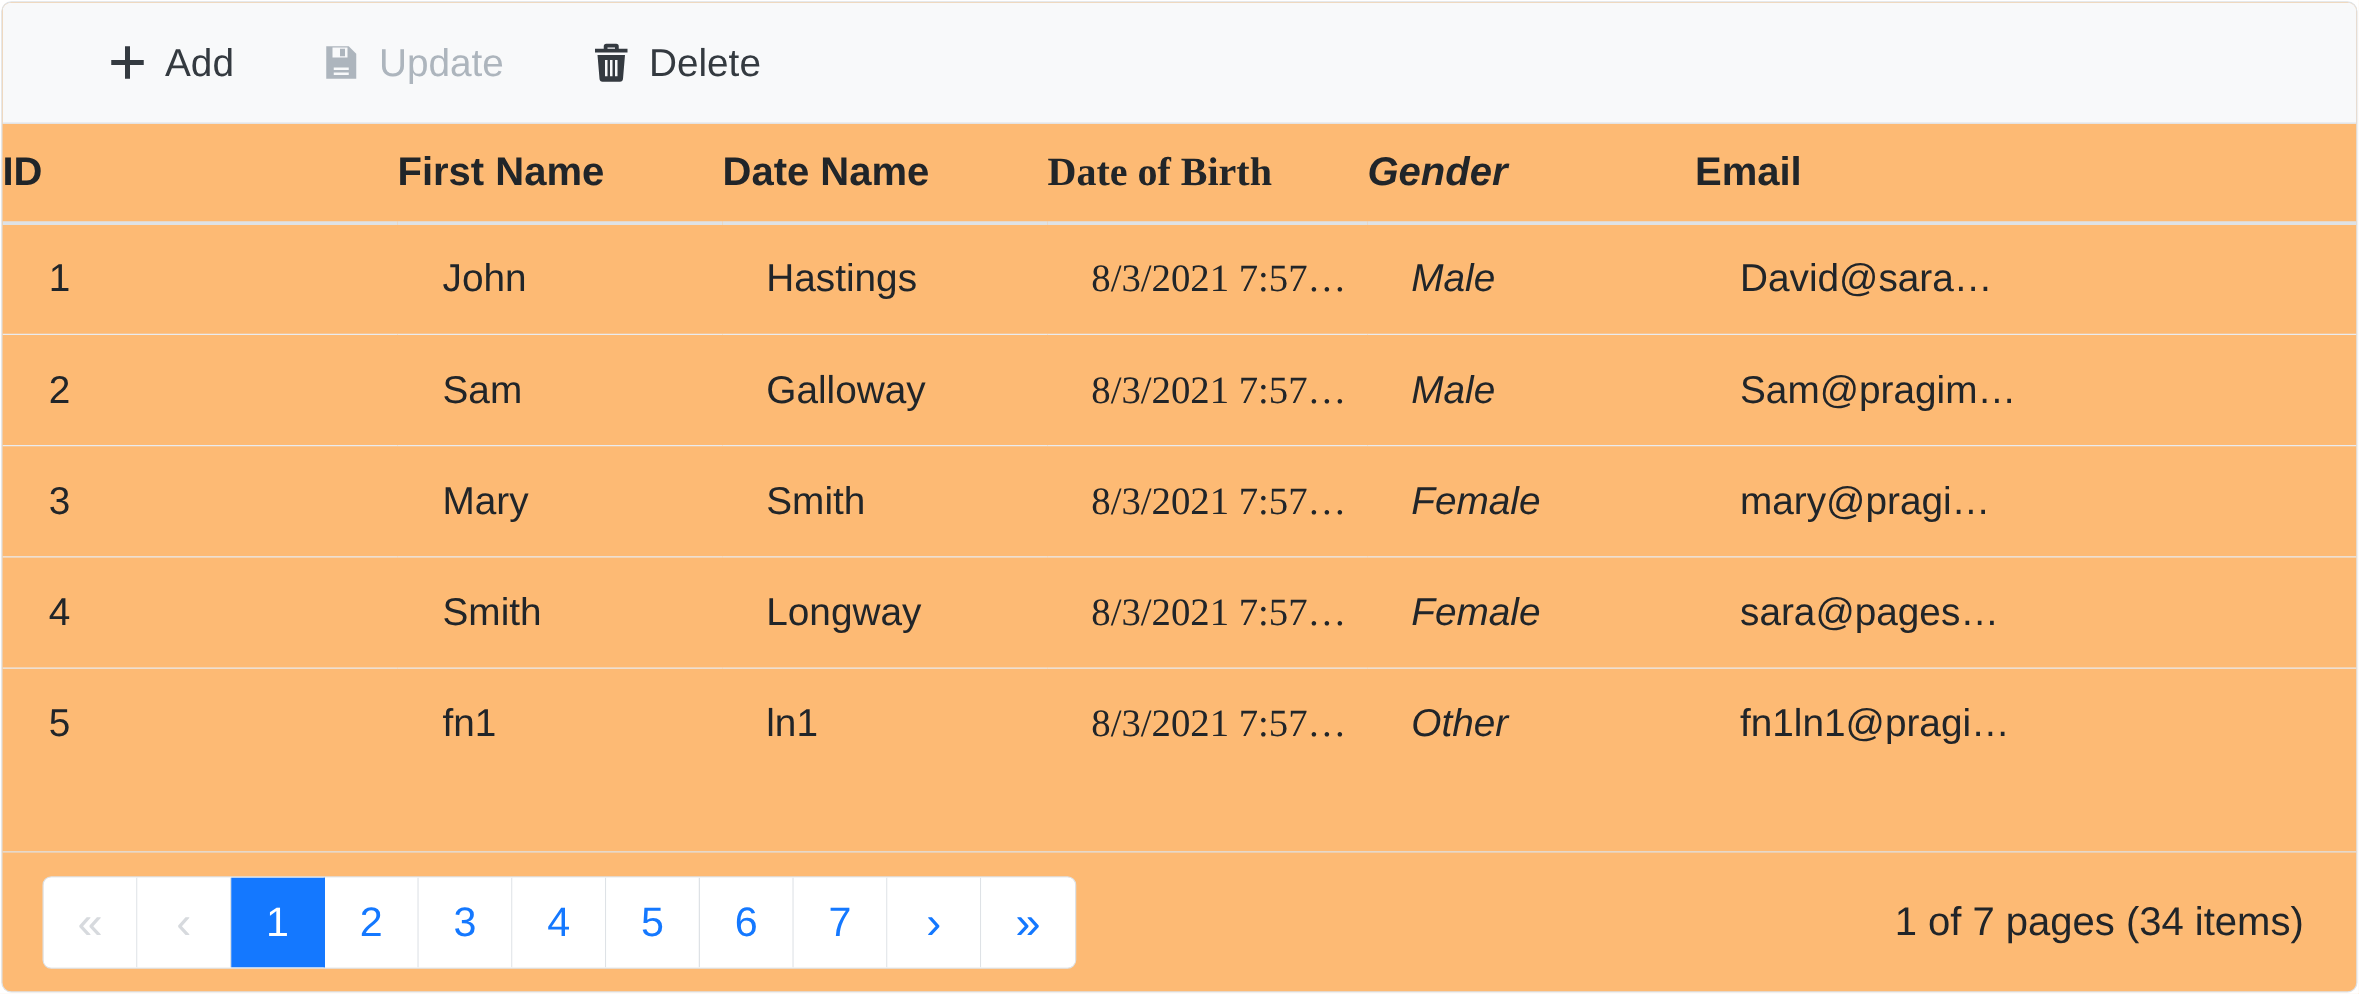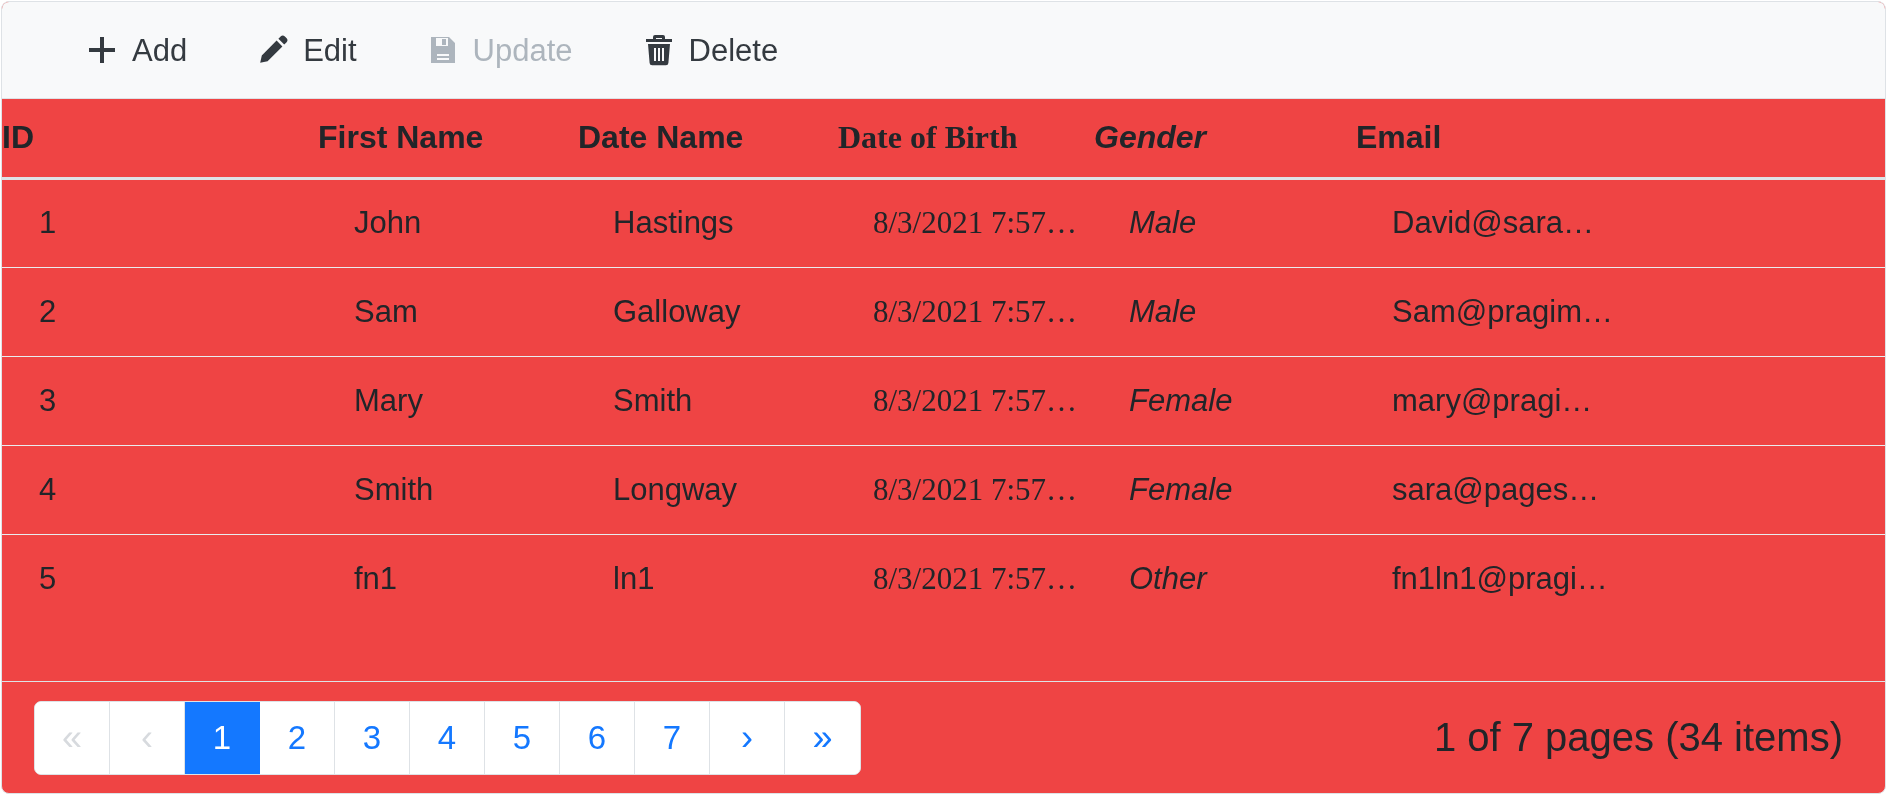--- a/index.html
+++ b/index.html
@@ -15,21 +15,21 @@
   }
 
   .grid-wrap {
     position: absolute;
     left: 1px;
     top: 1px;
     width: 1885px;
     height: 793px;
     border: 1px solid #dee2e6;
     border-radius: 8px;
-    background: #ef4444;
+    background: #fdba74;
     overflow: hidden;
     display: flex;
     flex-direction: column;
   }
 
   
   .toolbar {
     height: 97px;
     flex: 0 0 97px;
     background: #f8f9fa;
@@ -154,47 +154,39 @@
   .pg:last-child { border-right: 0; }
   .pg.is-disabled { color: #d7dade; cursor: default; }
   .pg.is-active {
     background: #1478ff;
     color: #ffffff;
     border-right-color: #1478ff;
   }
   .pg.arrow { font-size: 36px; }
 
   .pager-info {
-    font-size: 40px;
+    font-size: 32px;
     color: #212529;
     white-space: nowrap;
     padding-right: 10px;
   }
 </style>
 </head>
 <body>
 
 <div class="grid-wrap">
 
   <div class="toolbar" id="toolbar">
       <button class="tool-btn">
         <span class="t-icon">
           <svg width="32" height="32" viewBox="0 0 32 32">
             <path fill="currentColor" d="M14 3h4v11h11v4H18v11h-4V18H3v-4h11z"></path>
           </svg>
         </span>
         <span class="t-label">Add</span>
-      </button>
-      <button class="tool-btn">
-        <span class="t-icon">
-          <svg width="32" height="32" viewBox="0 0 32 32">
-            <path fill="currentColor" d="M23.6 2.6a3 3 0 0 1 4.3 0l1.5 1.5a3 3 0 0 1 0 4.3l-2.2 2.2-5.8-5.8zM19.6 6.6l5.8 5.8L10.6 27.2l-7.4 1.6 1.6-7.4z"></path>
-          </svg>
-        </span>
-        <span class="t-label">Edit</span>
       </button>
       <button class="tool-btn is-disabled" disabled="">
         <span class="t-icon">
           <svg width="32" height="32" viewBox="0 0 32 32">
             <path fill="currentColor" d="M4 3h18l6 6v20H4zm5 1v8h12V4zm6 1h4v6h-4zM8 18h16v10H8z"></path>
             <rect x="10" y="20" width="12" height="2" fill="#f8f9fa"></rect>
             <rect x="10" y="24" width="12" height="2" fill="#f8f9fa"></rect>
           </svg>
         </span>
         <span class="t-label">Update</span>

